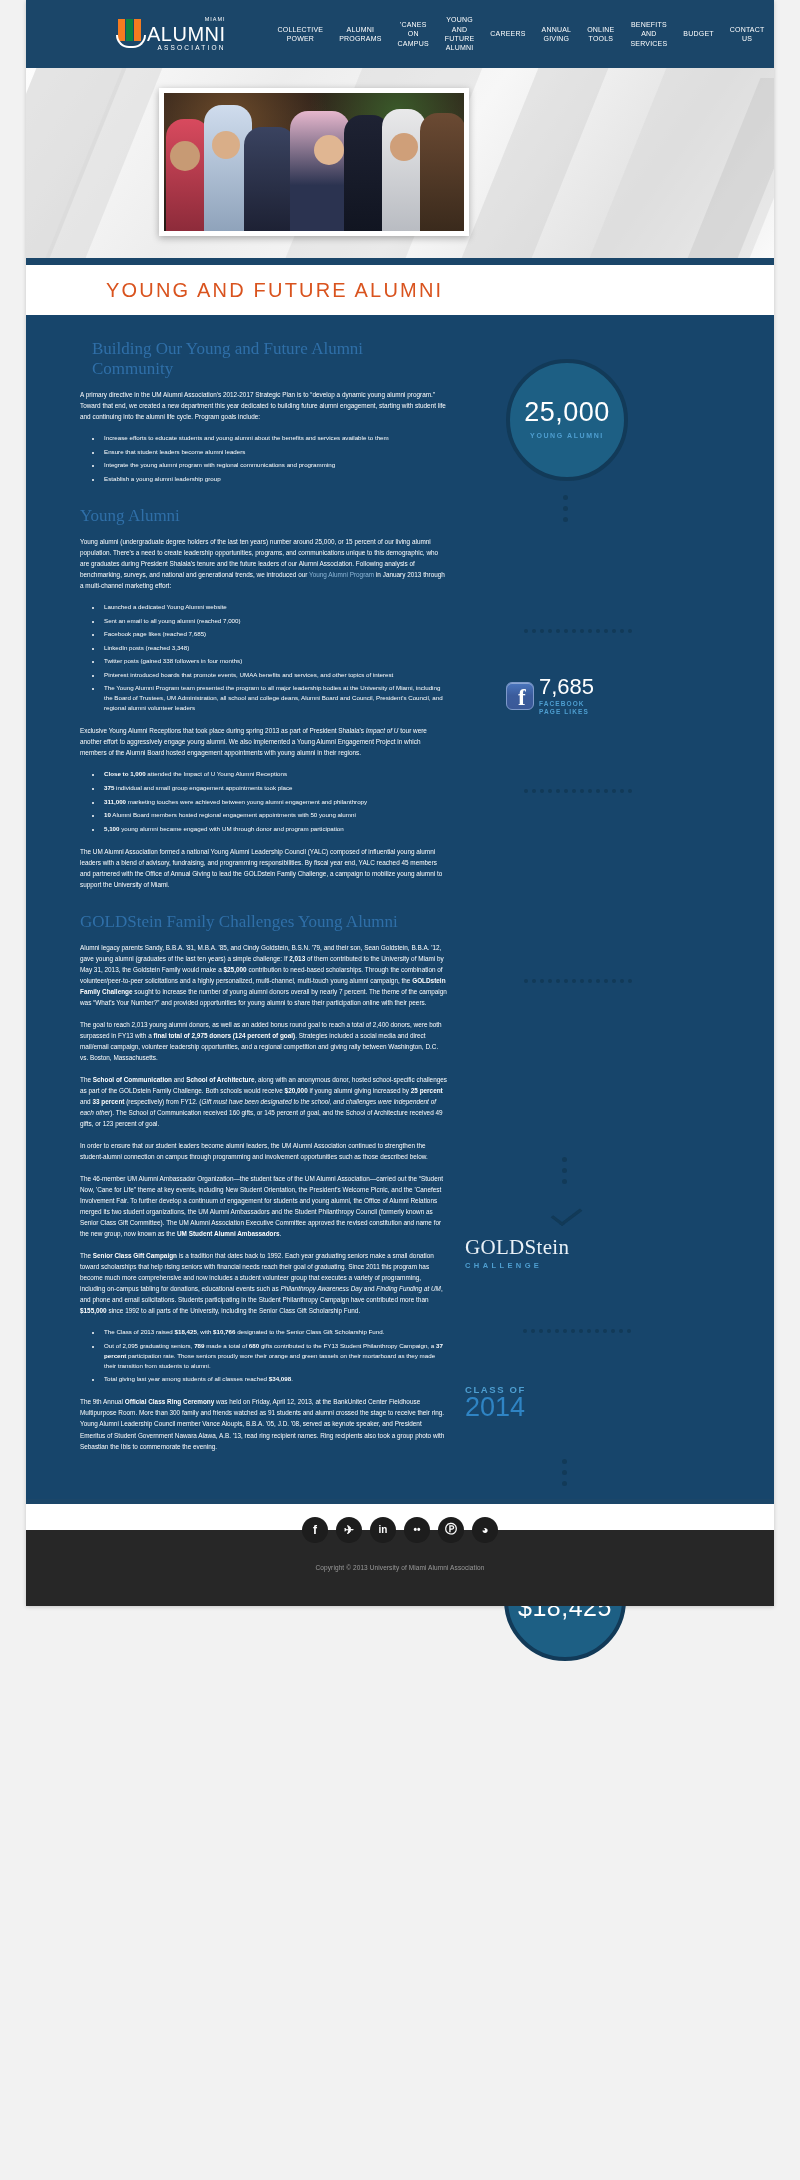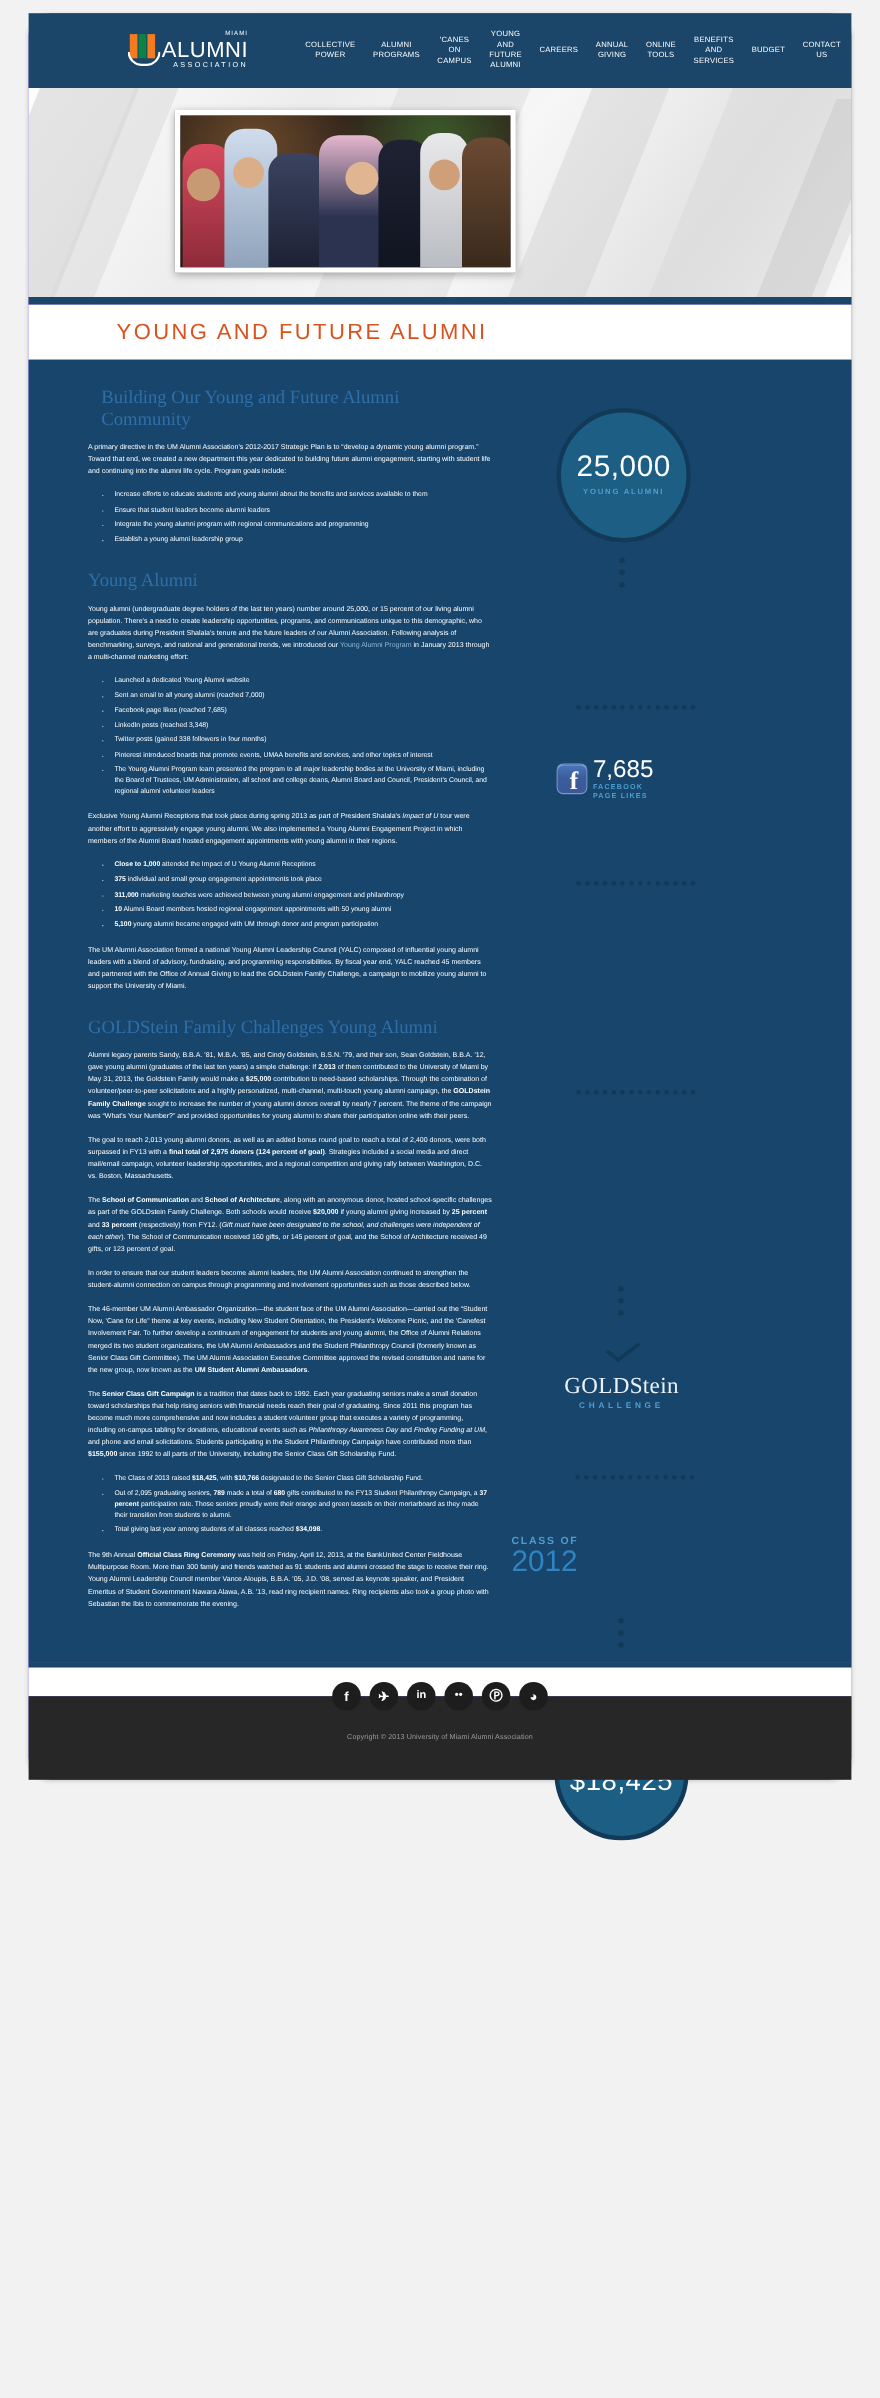--- a/index.html
+++ b/index.html
@@ -11,25 +11,24 @@
   #page {
     width: 800px;
     height: 2180px;
     position: relative;
     background: #f2f2f2;
     overflow: hidden;
   }
   .shell {
     position: absolute;
     left: 26px;
-    top: 12px;
+    top: 0;
     width: 748px;
-    background: #8b5cf6;
+    background: #1d4ed8;
     box-shadow: 0 1px 4px rgba(0,0,0,0.18);
-    border-radius: 21px;
   }
 
   
   .navbar {
     background: #1b4669;
     height: 68px;
     display: flex;
     align-items: center;
     padding: 0 14px;
   }
@@ -219,21 +218,21 @@
   }
   .fb-txt { margin-left: 5px; }
   .fb-num { color:#fff; font-size: 22px; font-weight: 300; line-height: 1; }
   .fb-lbl { color:#4e9ed0; font-size: 6.5px; font-weight: bold; letter-spacing: 1.1px; line-height: 1.25; margin-top: 2px;}
 
   .plain-stat { position: absolute; text-align: center; width: 200px; }
   .plain-num { color: #fff; font-size: 34px; font-weight: 300; line-height: 1; }
   .plain-l1 { color:#4e9ed0; font-size: 9px; font-weight: bold; letter-spacing: 2px; margin-top: 4px; }
   .plain-l2 { color:#4e9ed0; font-size: 7px; font-weight: bold; letter-spacing: 3px; margin-top: 2px; }
 
-  .gold-wrap { position: absolute; text-align: center; width: 200px; }
+  .gold-wrap { position: absolute; text-align: left; width: 200px; }
   .gold-1 { color: #eaf1f7; font-family:"Liberation Serif",serif; font-size: 21px; letter-spacing: 0.3px; line-height:1; }
   .gold-2 { color: #4e9ed0; font-size: 7.5px; font-weight: bold; letter-spacing: 3.4px; margin-top: 3px; }
 
   .class-wrap { position: absolute; text-align: left; width: 200px; }
   .class-1 { color:#4e9ed0; font-size: 9.5px; font-weight: bold; letter-spacing: 1.6px; }
   .class-2 { color:#2f84c4; font-size: 27px; font-weight: 300; line-height: 1; margin-top:-1px; }
 
   
   .footer-rule { height: 5px; background: #1b4669; }
   .footer-white { background:#ffffff; height: 26px; }
@@ -481,21 +480,21 @@
             <i></i>
             <i></i>
             <i></i>
             <i></i>
             <i></i>
             <i></i>
         </div>
 
         <div class="class-wrap" style="left:-1px;top:1045px;">
           <div class="class-1">CLASS OF</div>
-          <div class="class-2">2012</div>
+          <div class="class-2">2014</div>
         </div>
         <div class="dots-v" style="left:96px;top:1120px;">
           <i></i>
             <i></i>
             <i></i>
         </div>
         <div class="chev" style="left:88px;top:1170px;"></div>
 
         <div class="stat-circle" style="left:38px;top:1200px;width:122px;height:122px;">
           <div class="stat-lbl" style="margin-top:0;margin-bottom:4px;font-size:7.5px;">RAISED</div>

